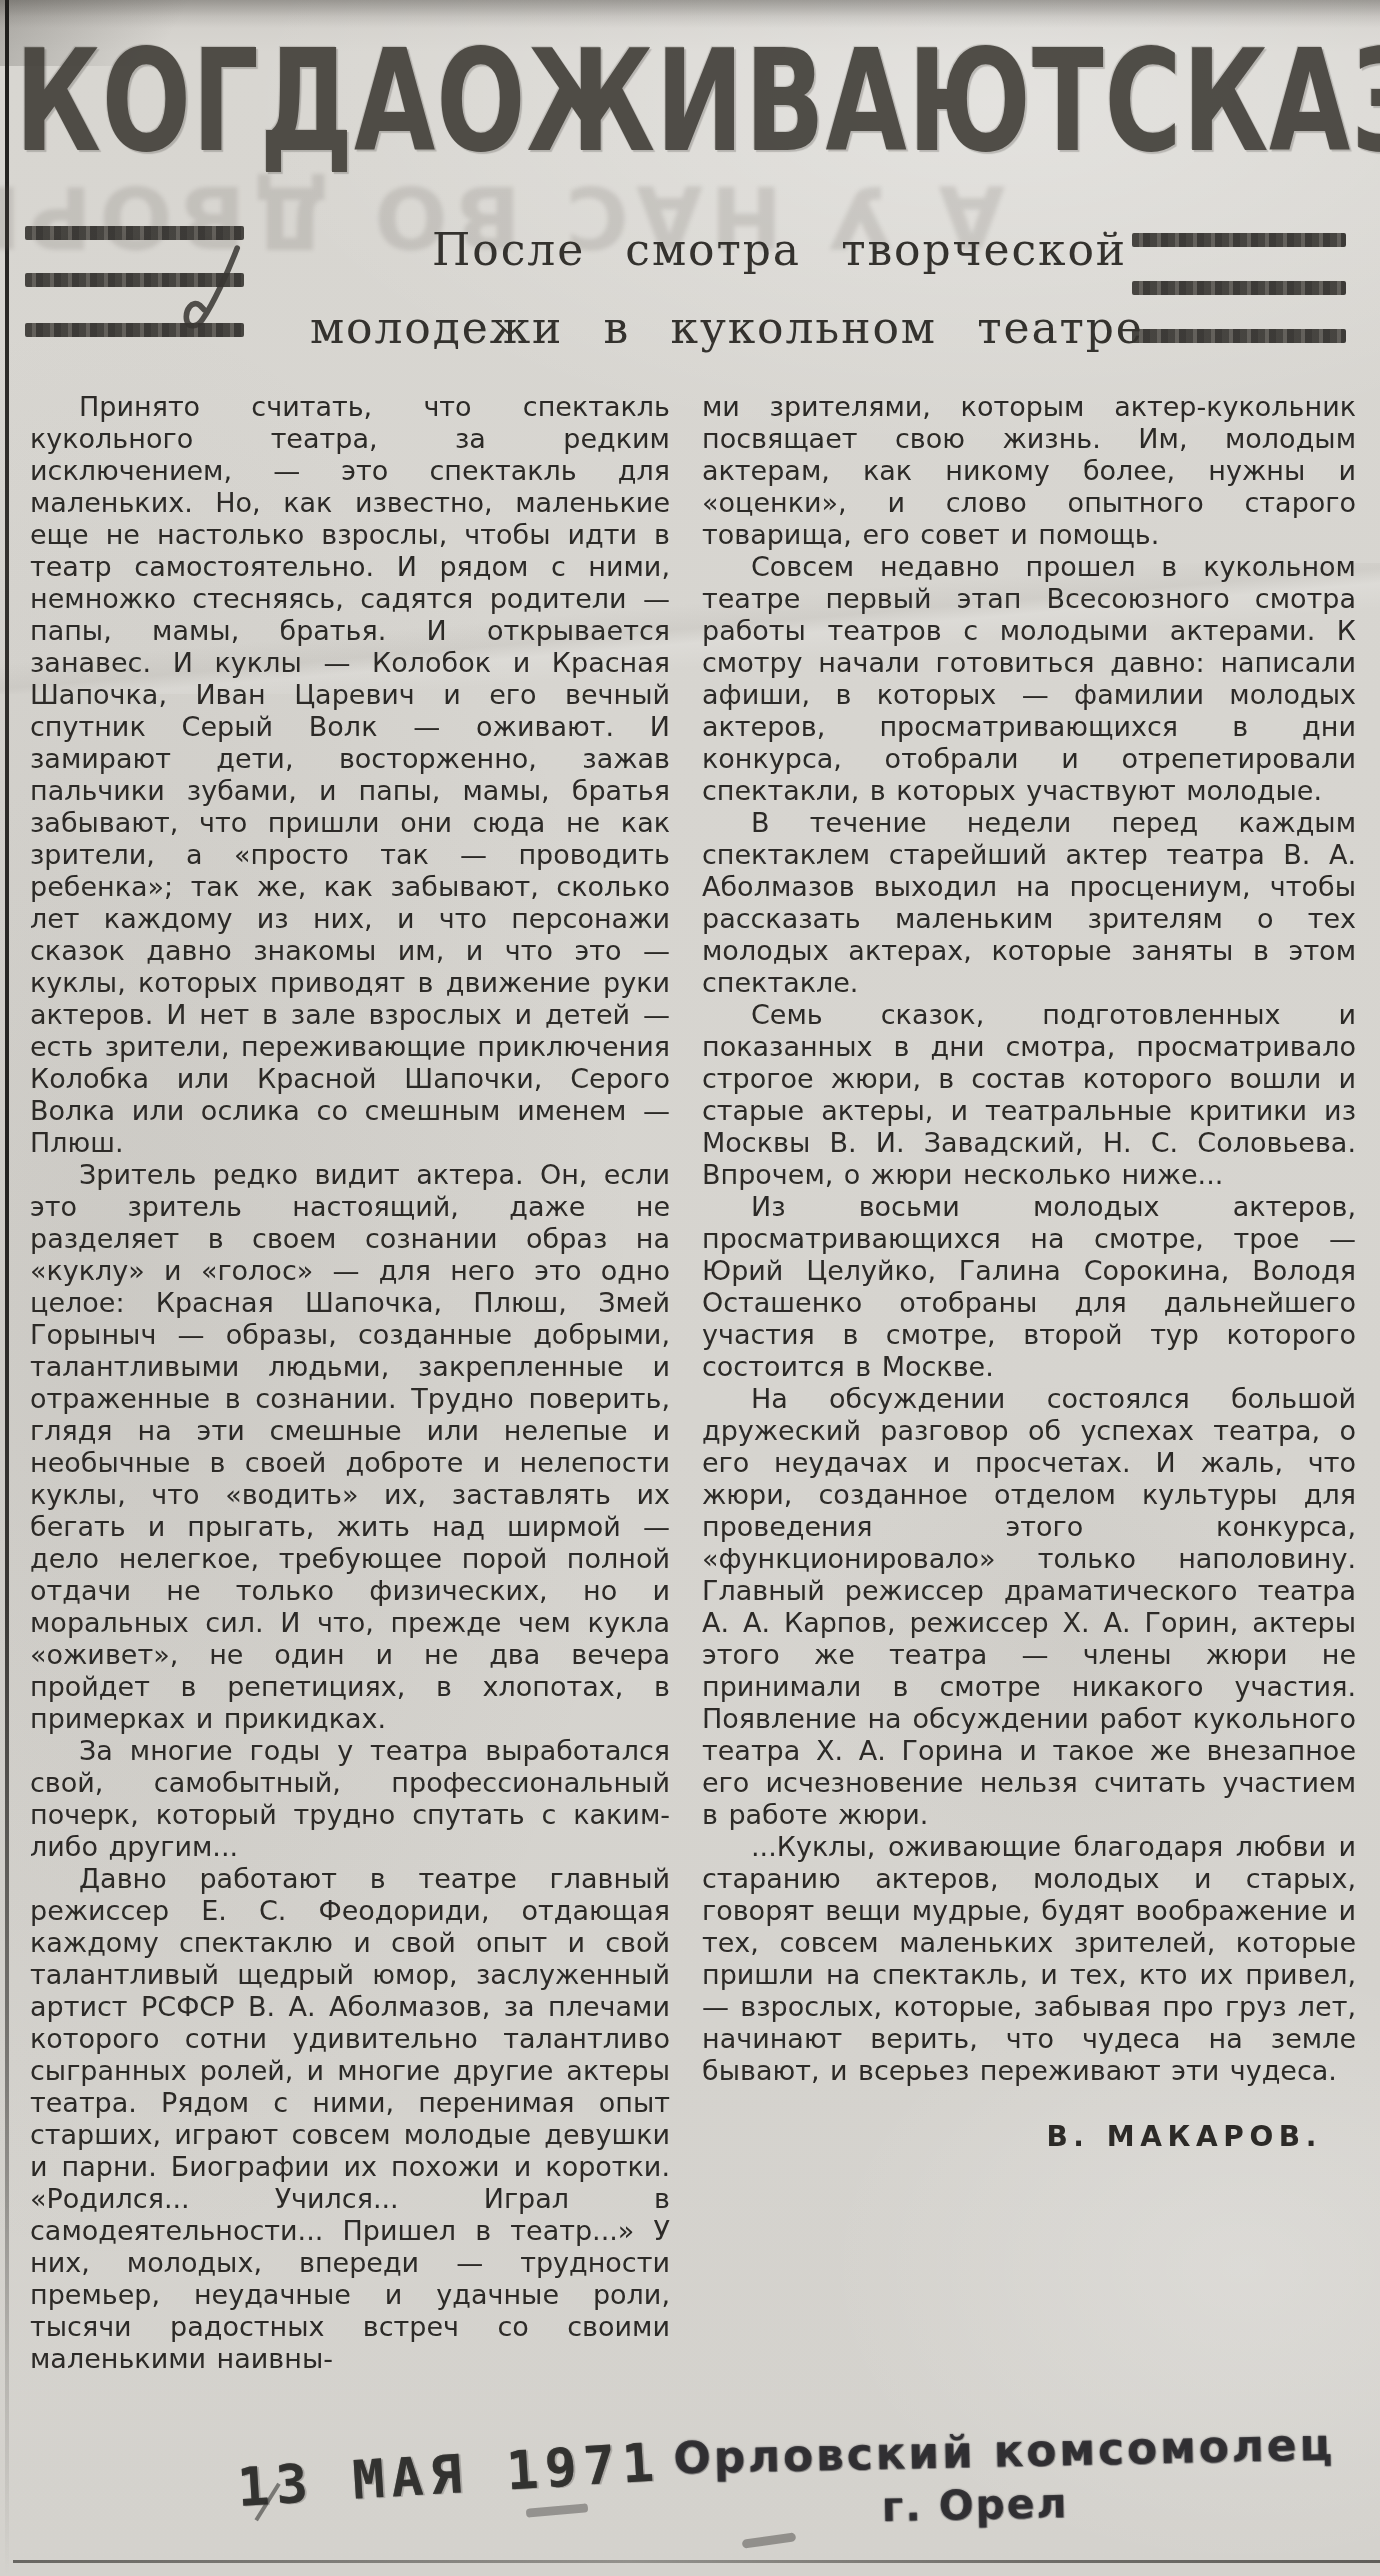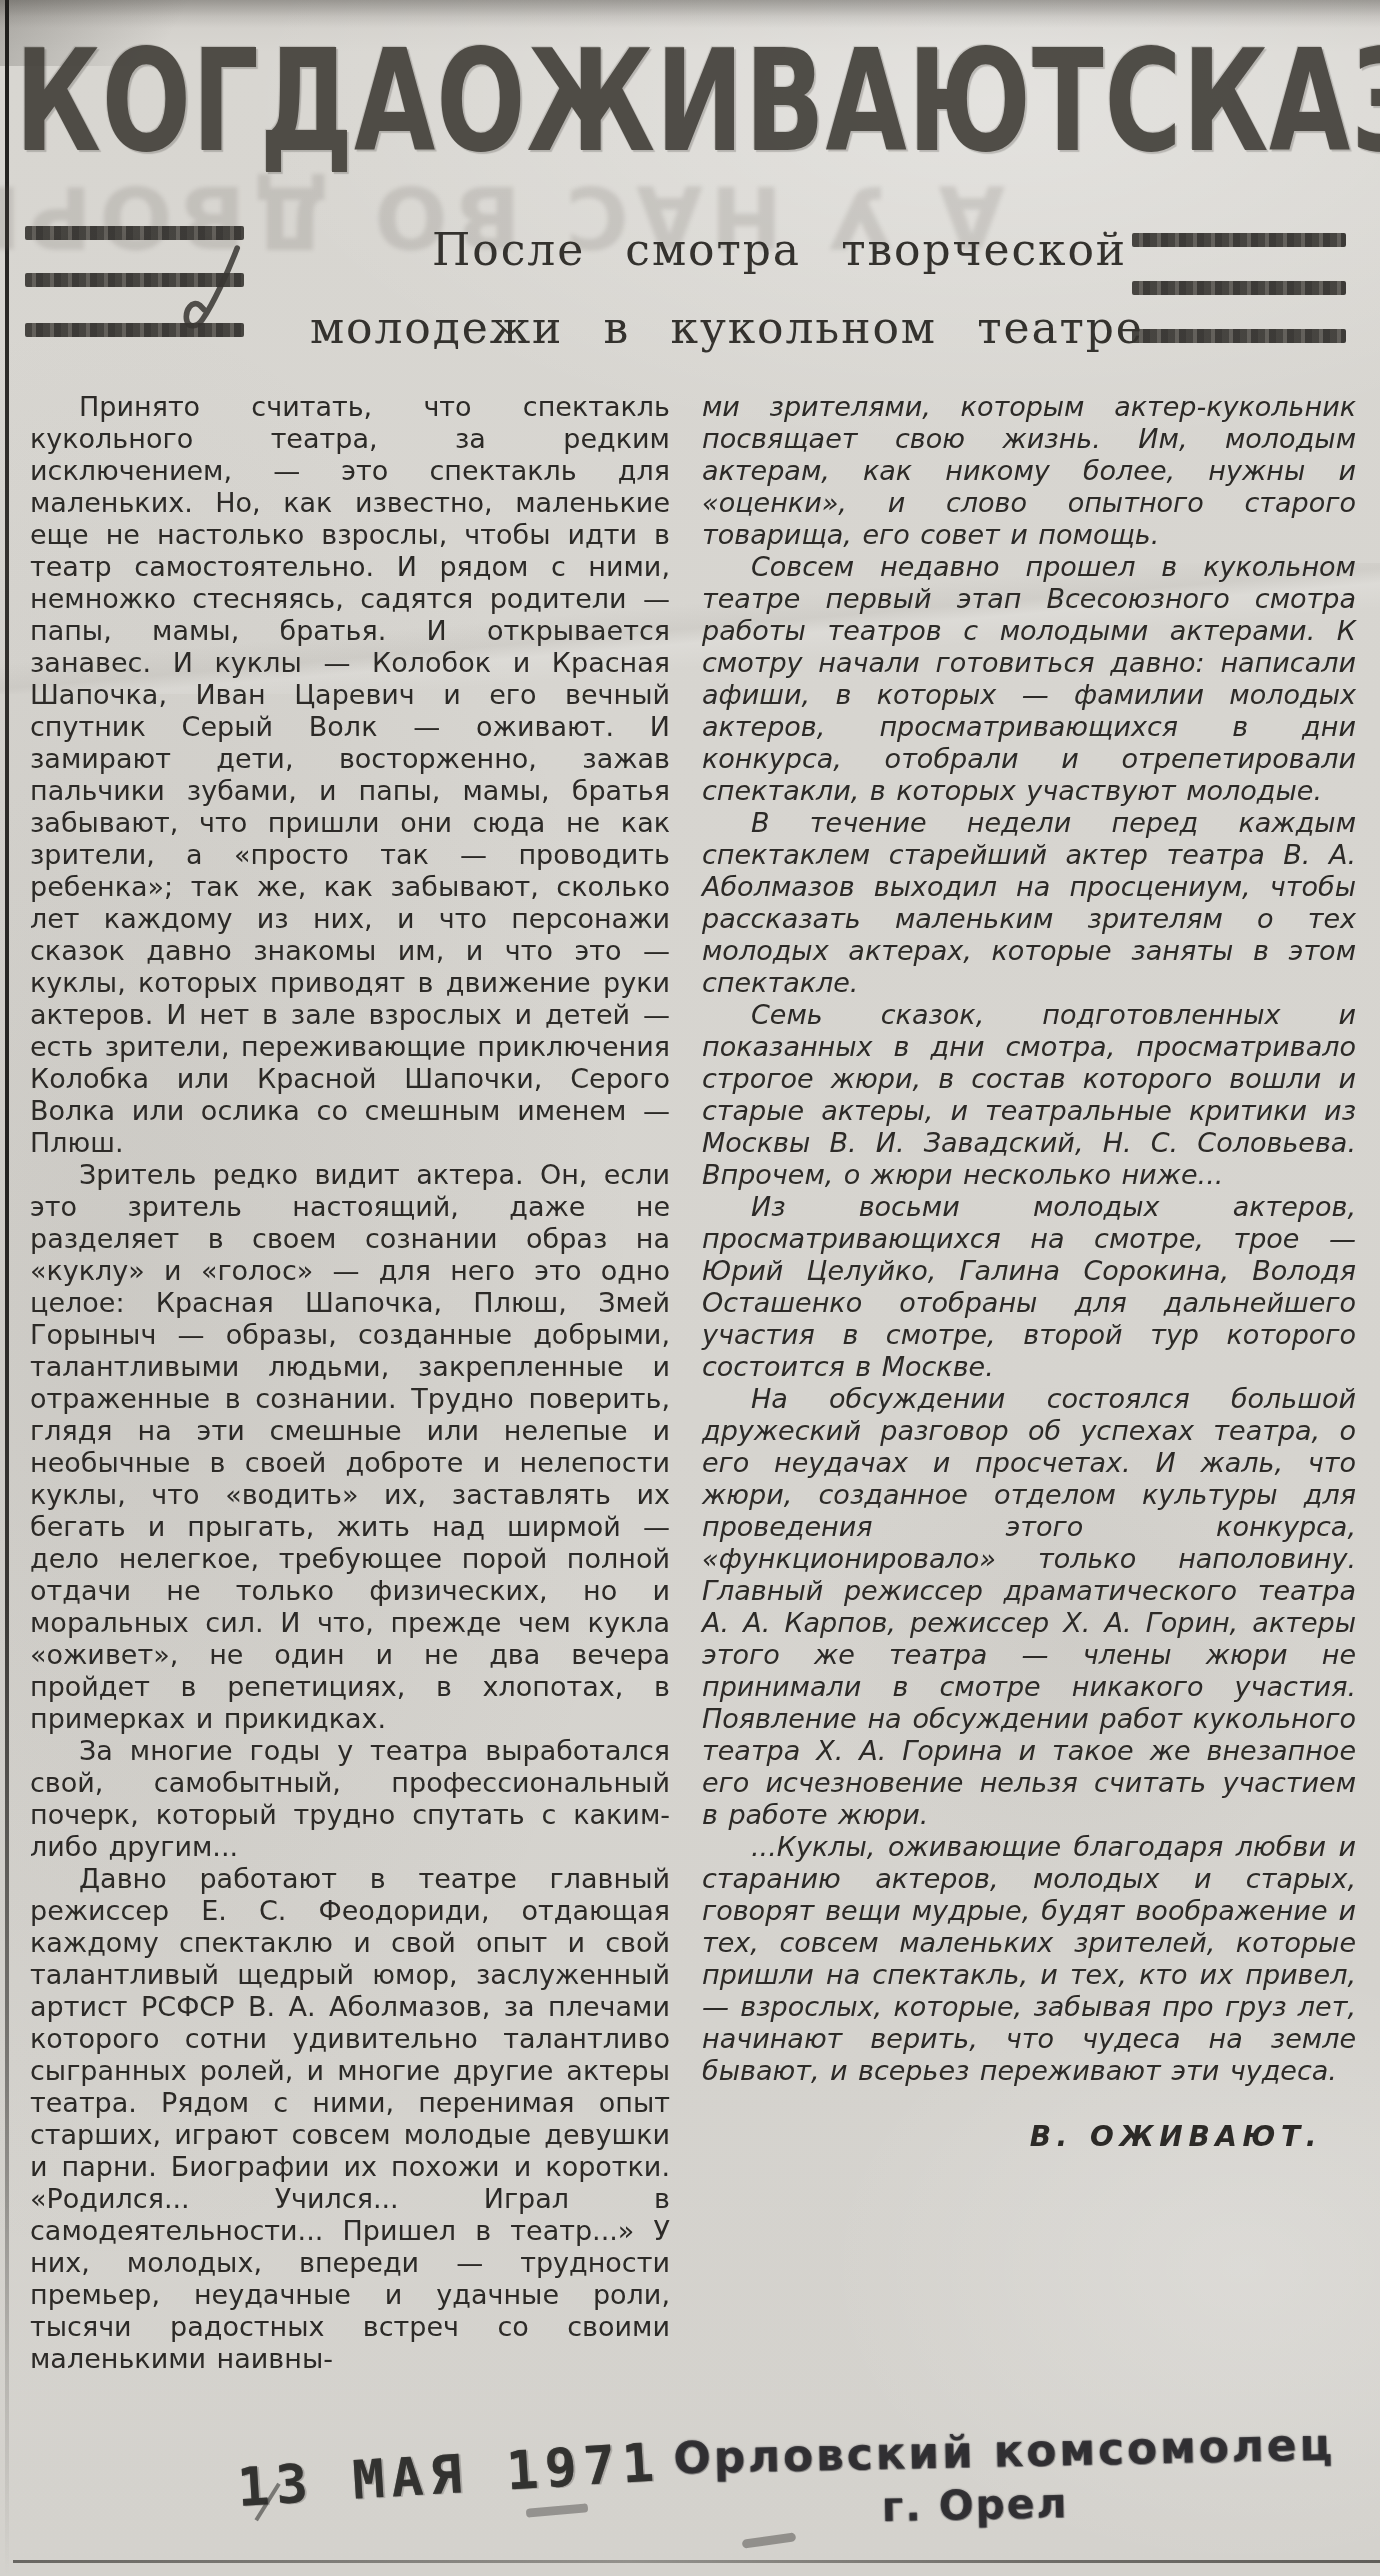--- a/index.html
+++ b/index.html
@@ -94,21 +94,21 @@
   .col {
     position:absolute; top:391px;
     font-size:27px; line-height:32px;
     text-align:justify;
     color:#2c2a27;
     letter-spacing:0px; word-spacing:1.9px;
   }
   .col p { margin:0; text-indent:49px; }
   .col p.cont { text-indent:0; }
   .col-left  { left:30px;  width:640px; }
-  .col-right { left:702px; width:654px;font-style:italic; }
+  .col-right { left:702px; width:654px; }
   .signature {
     margin-top:34px !important;
     text-indent:0 !important;
     text-align:right;
     font-weight:bold;
     font-size:28px;
     letter-spacing:5.6px;
     padding-right:34px;
   }
   
@@ -187,21 +187,21 @@
 </div>
 
 <div class="col col-right">
   <p class="cont">ми зрителями, которым актер-кукольник посвящает свою жизнь. Им, молодым актерам, как никому более, нужны и «оценки», и слово опытного старого товарища, его совет и помощь.</p>
   <p>Совсем недавно прошел в кукольном театре первый этап Всесоюзного смотра работы театров с молодыми актерами. К смотру начали готовиться давно: написали афиши, в которых — фамилии молодых актеров, просматривающихся в дни конкурса, отобрали и отрепетировали спектакли, в которых участвуют молодые.</p>
   <p>В течение недели перед каждым спектаклем старейший актер театра В. А. Аболмазов выходил на просцениум, чтобы рассказать маленьким зрителям о тех молодых актерах, которые заняты в этом спектакле.</p>
   <p>Семь сказок, подготовленных и показанных в дни смотра, просматривало строгое жюри, в состав которого вошли и старые актеры, и театральные критики из Москвы В. И. Завадский, Н. С. Соловьева. Впрочем, о жюри несколько ниже...</p>
   <p>Из восьми молодых актеров, просматривающихся на смотре, трое — Юрий Целуйко, Галина Сорокина, Володя Осташенко отобраны для дальнейшего участия в смотре, второй тур которого состоится в Москве.</p>
   <p>На обсуждении состоялся большой дружеский разговор об успехах театра, о его неудачах и просчетах. И жаль, что жюри, созданное отделом культуры для проведения этого конкурса, «функционировало» только наполовину. Главный режиссер драматического театра А. А. Карпов, режиссер Х. А. Горин, актеры этого же театра — члены жюри не принимали в смотре никакого участия. Появление на обсуждении работ кукольного театра Х. А. Горина и такое же внезапное его исчезновение нельзя считать участием в работе жюри.</p>
   <p>...Куклы, оживающие благодаря любви и старанию актеров, молодых и старых, говорят вещи мудрые, будят воображение и тех, совсем маленьких зрителей, которые пришли на спектакль, и тех, кто их привел, — взрослых, которые, забывая про груз лет, начинают верить, что чудеса на земле бывают, и всерьез переживают эти чудеса.</p>
-  <p class="signature">В. ОЖИВАЮТ.</p>
+  <p class="signature">В. МАКАРОВ.</p>
 </div>
 
 <div class="date-stamp">13 МАЯ 1971</div>
 <div class="date-tick"></div>
 <div class="date-blot"></div>
 <div class="date-blot2"></div>
 
 <div class="org-stamp">
   <div class="org-line1">Орловский комсомолец</div>
   <div class="org-line2">г. Орел</div>

